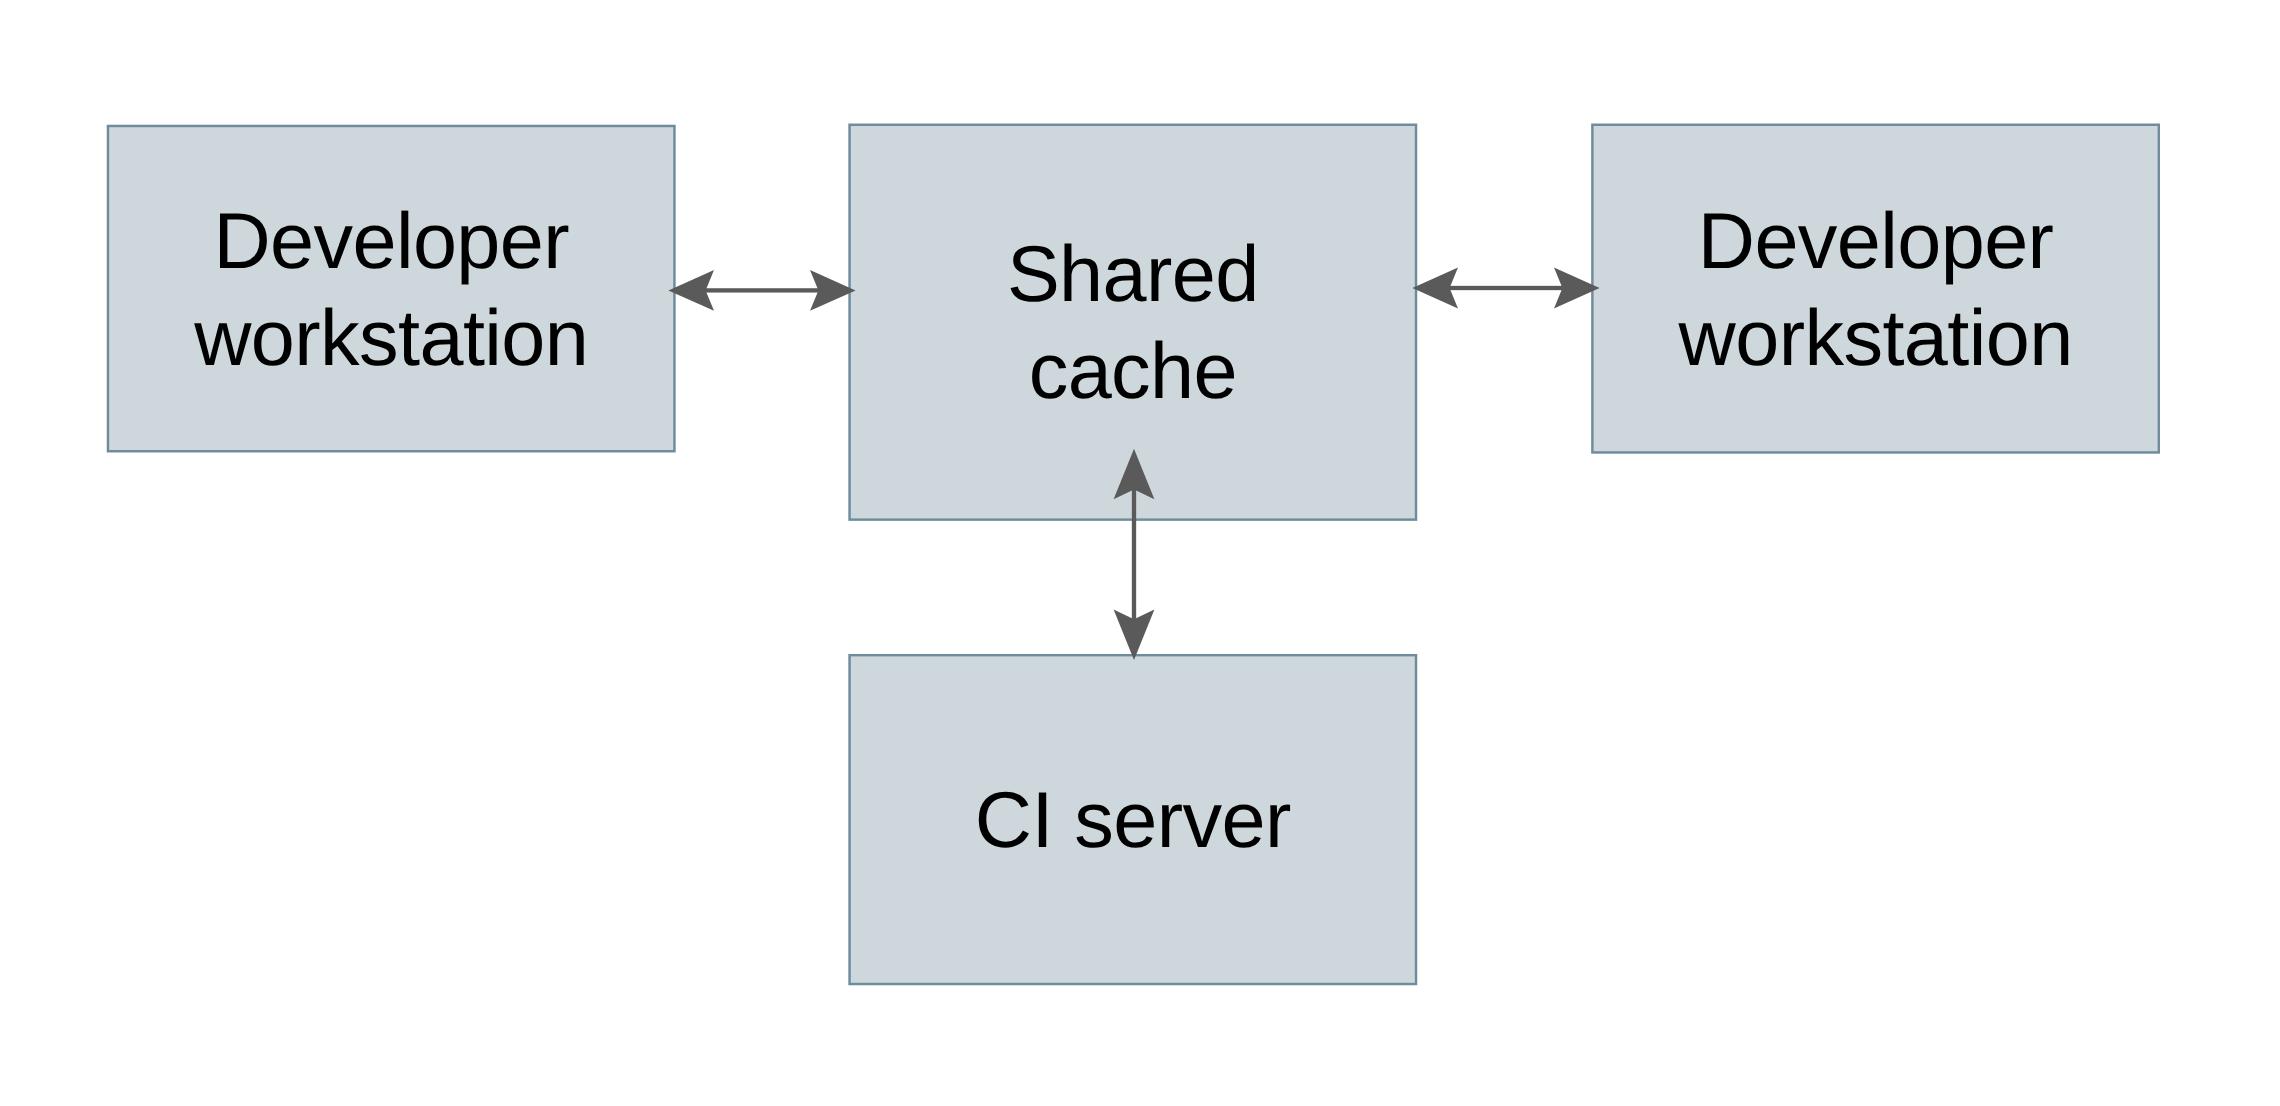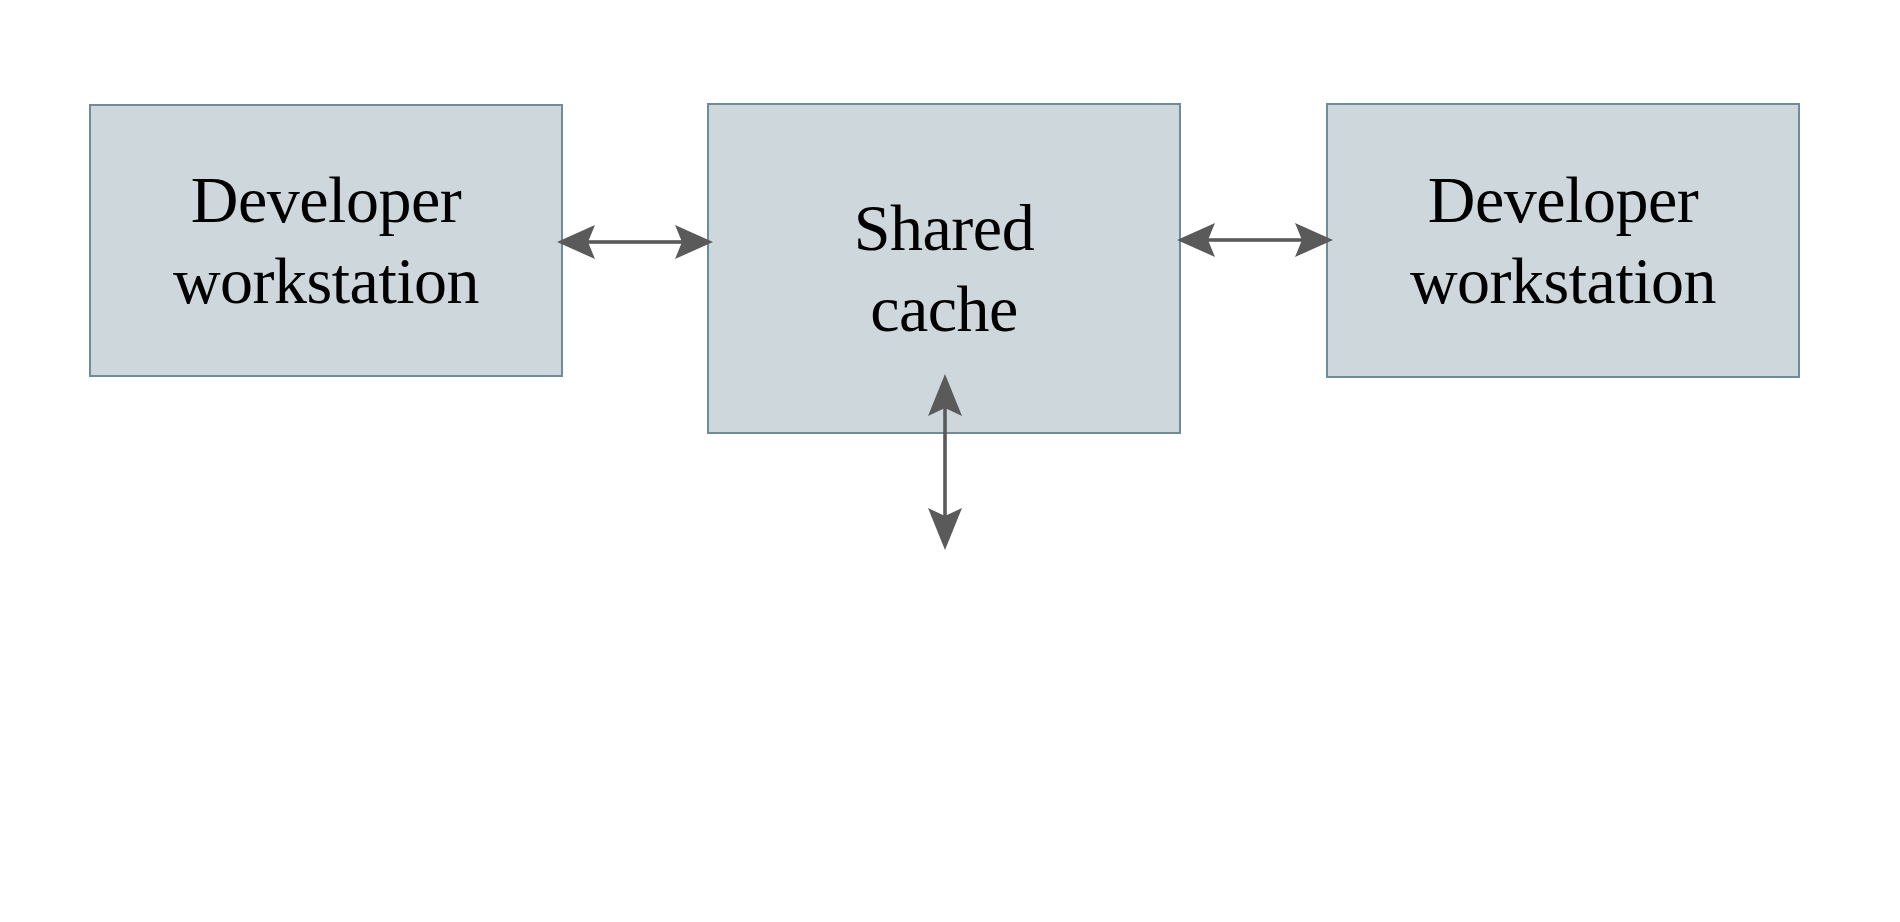--- a/index.html
+++ b/index.html
@@ -24,21 +24,21 @@
     box-sizing: border-box;
     background: #ced8dc;
     border: 2px solid #6e8c9b;
     display: flex;
     align-items: center;
     justify-content: center;
     text-align: center;
   }
   .node-label {
     color: #000000;
-    font-family: Liberation Serif, serif;
+    font-family: Liberation Sans, sans-serif;
     font-size: 66px;
     font-weight: 400;
     line-height: 1.22;
     letter-spacing: -0.5px;
     white-space: pre-line;
     display: block;
     width: 104%;
     text-align: center;
   }
   #node-dev-left  { left: 89px;   top: 104px; width: 474px; height: 273px; }
@@ -68,20 +68,23 @@
   <div class="node" id="node-cache">
     <span class="node-label">Shared
 cache</span>
   </div>
 
   <div class="node" id="node-dev-right">
     <span class="node-label">Developer
 workstation</span>
   </div>
 
+  <div class="node" id="node-ci">
+    <span class="node-label">CI server</span>
+  </div>
 
   <svg class="edge-svg" id="edge-left-svg" viewBox="0 0 160 60">
     <g fill="#5a5a5a" stroke="none">
       <rect x="26" y="28.2" width="108" height="3.6"></rect>
       <path d="M 2,30 L 40,13 L 33,30 L 40,47 Z"></path>
       <path d="M 158,30 L 120,13 L 127,30 L 120,47 Z"></path>
     </g>
   </svg>
 
   <svg class="edge-svg" id="edge-right-svg" viewBox="0 0 160 60">

